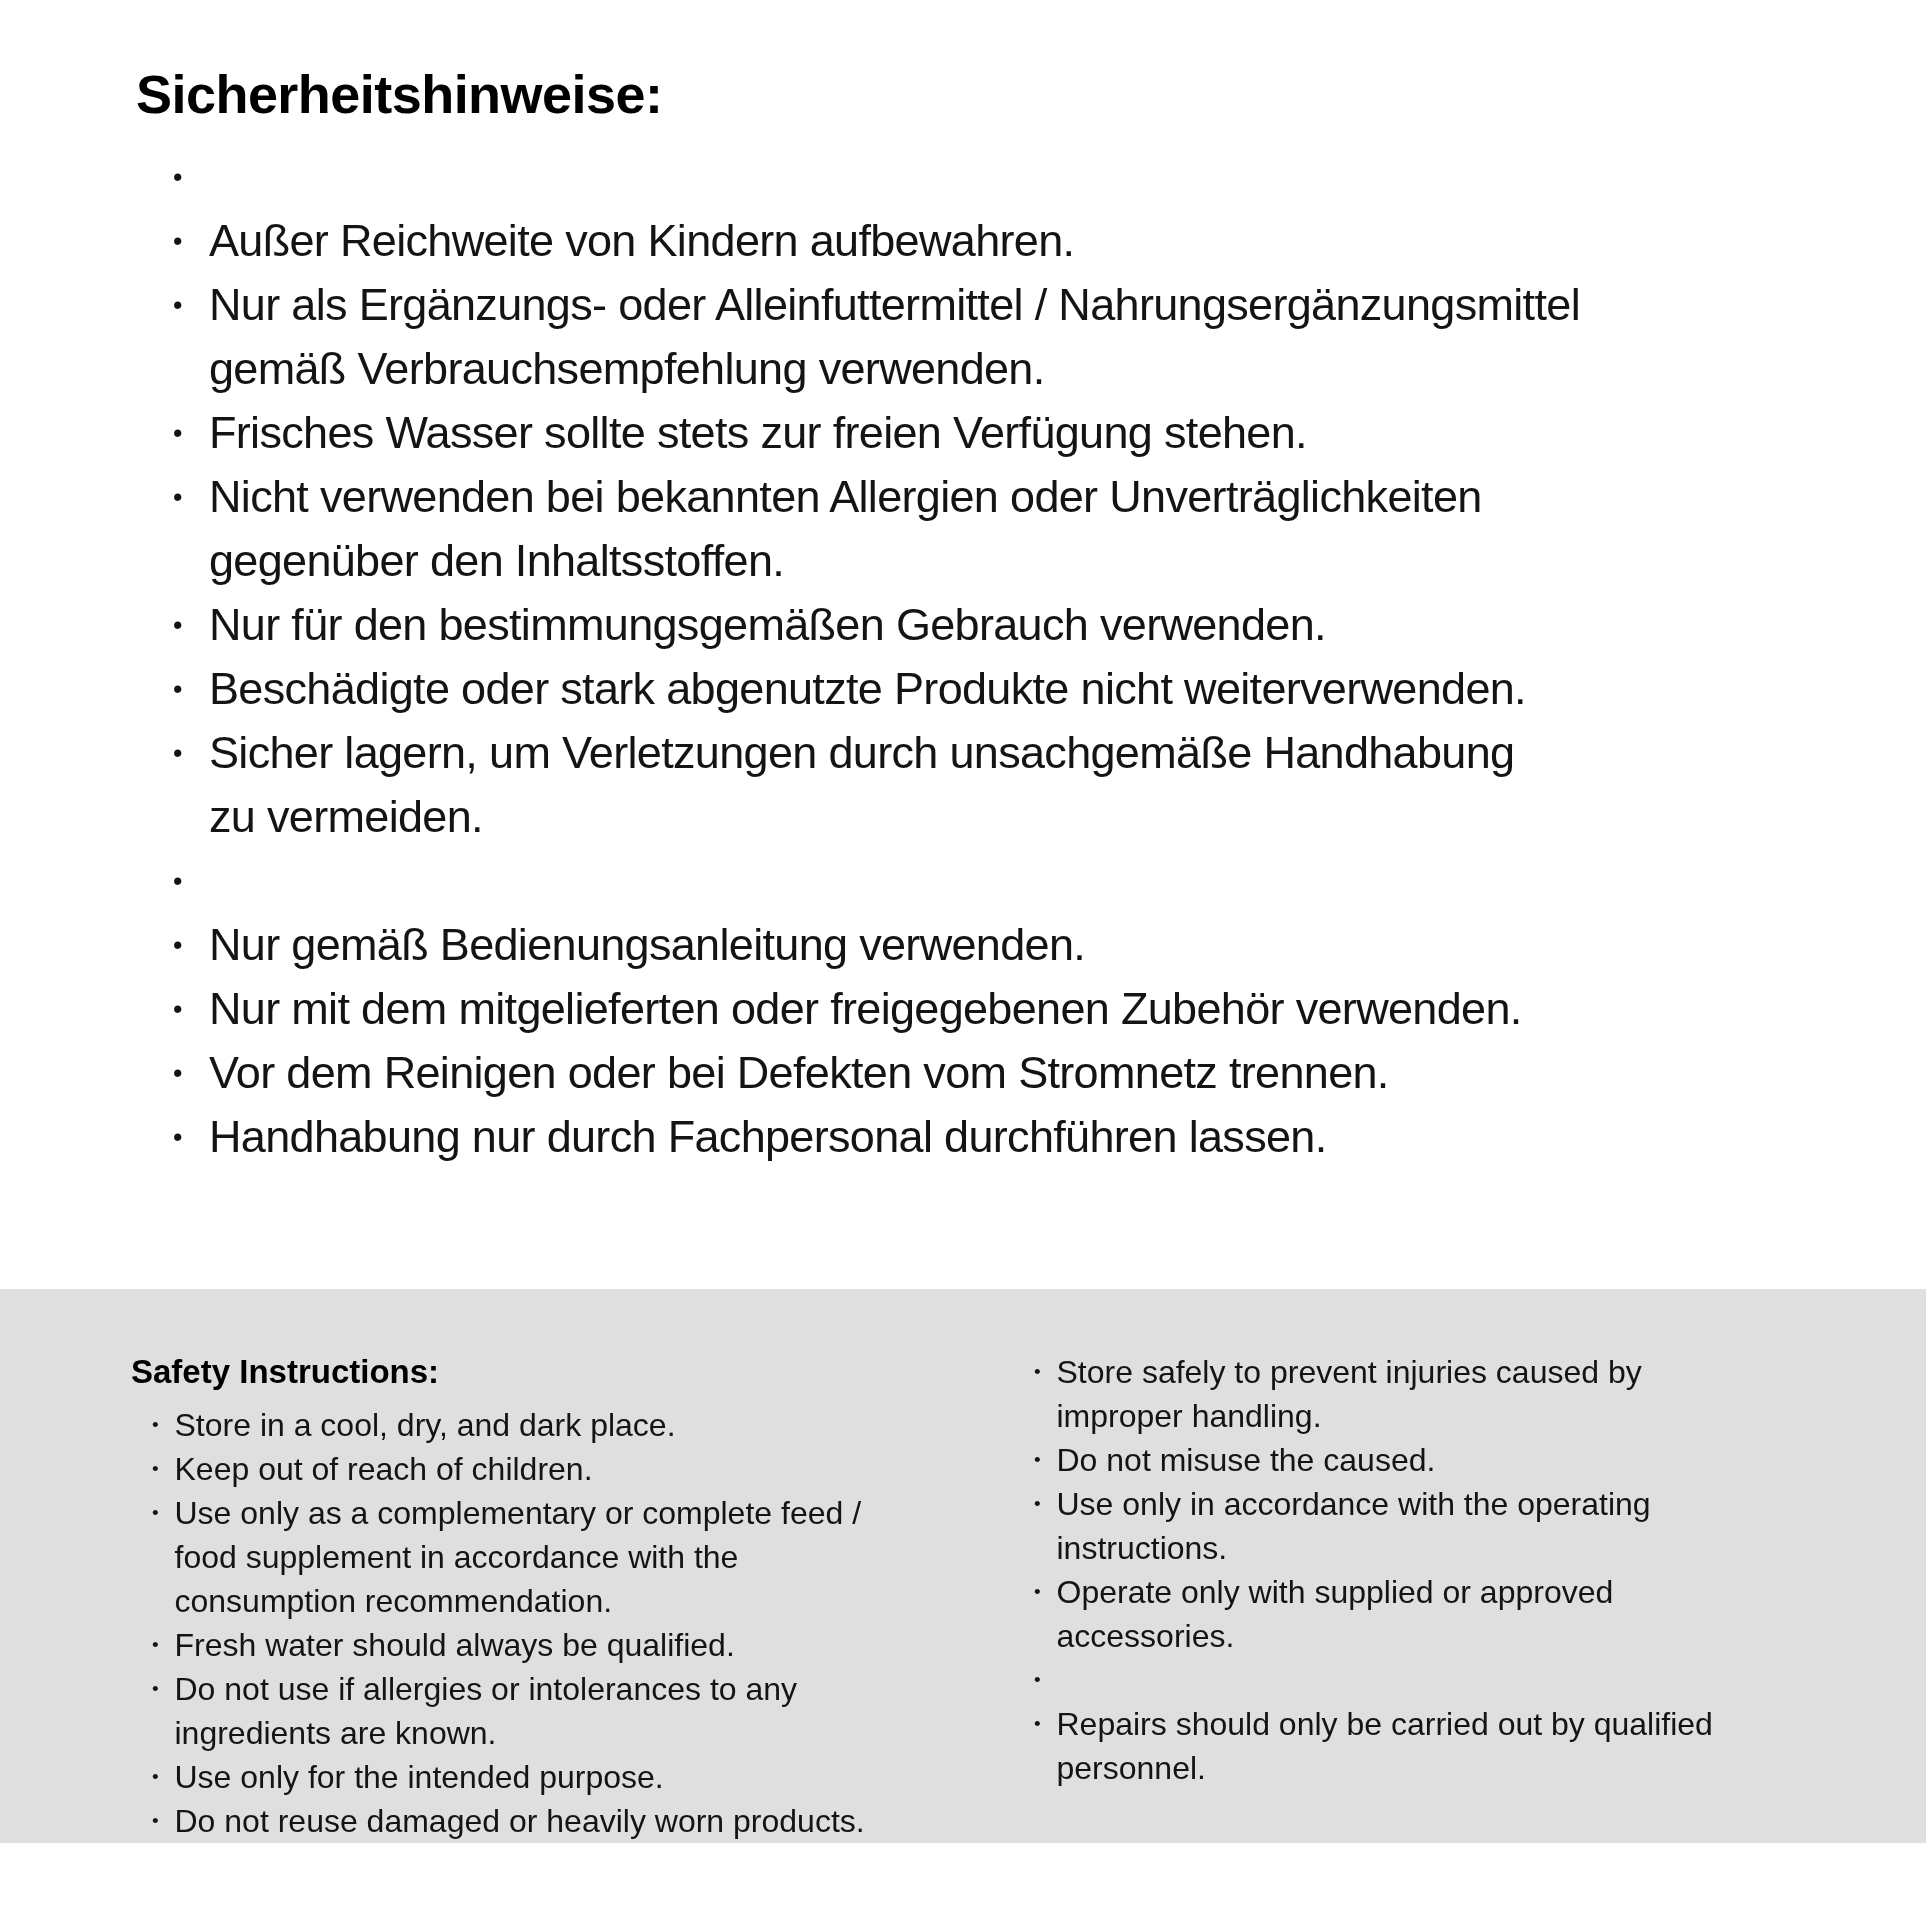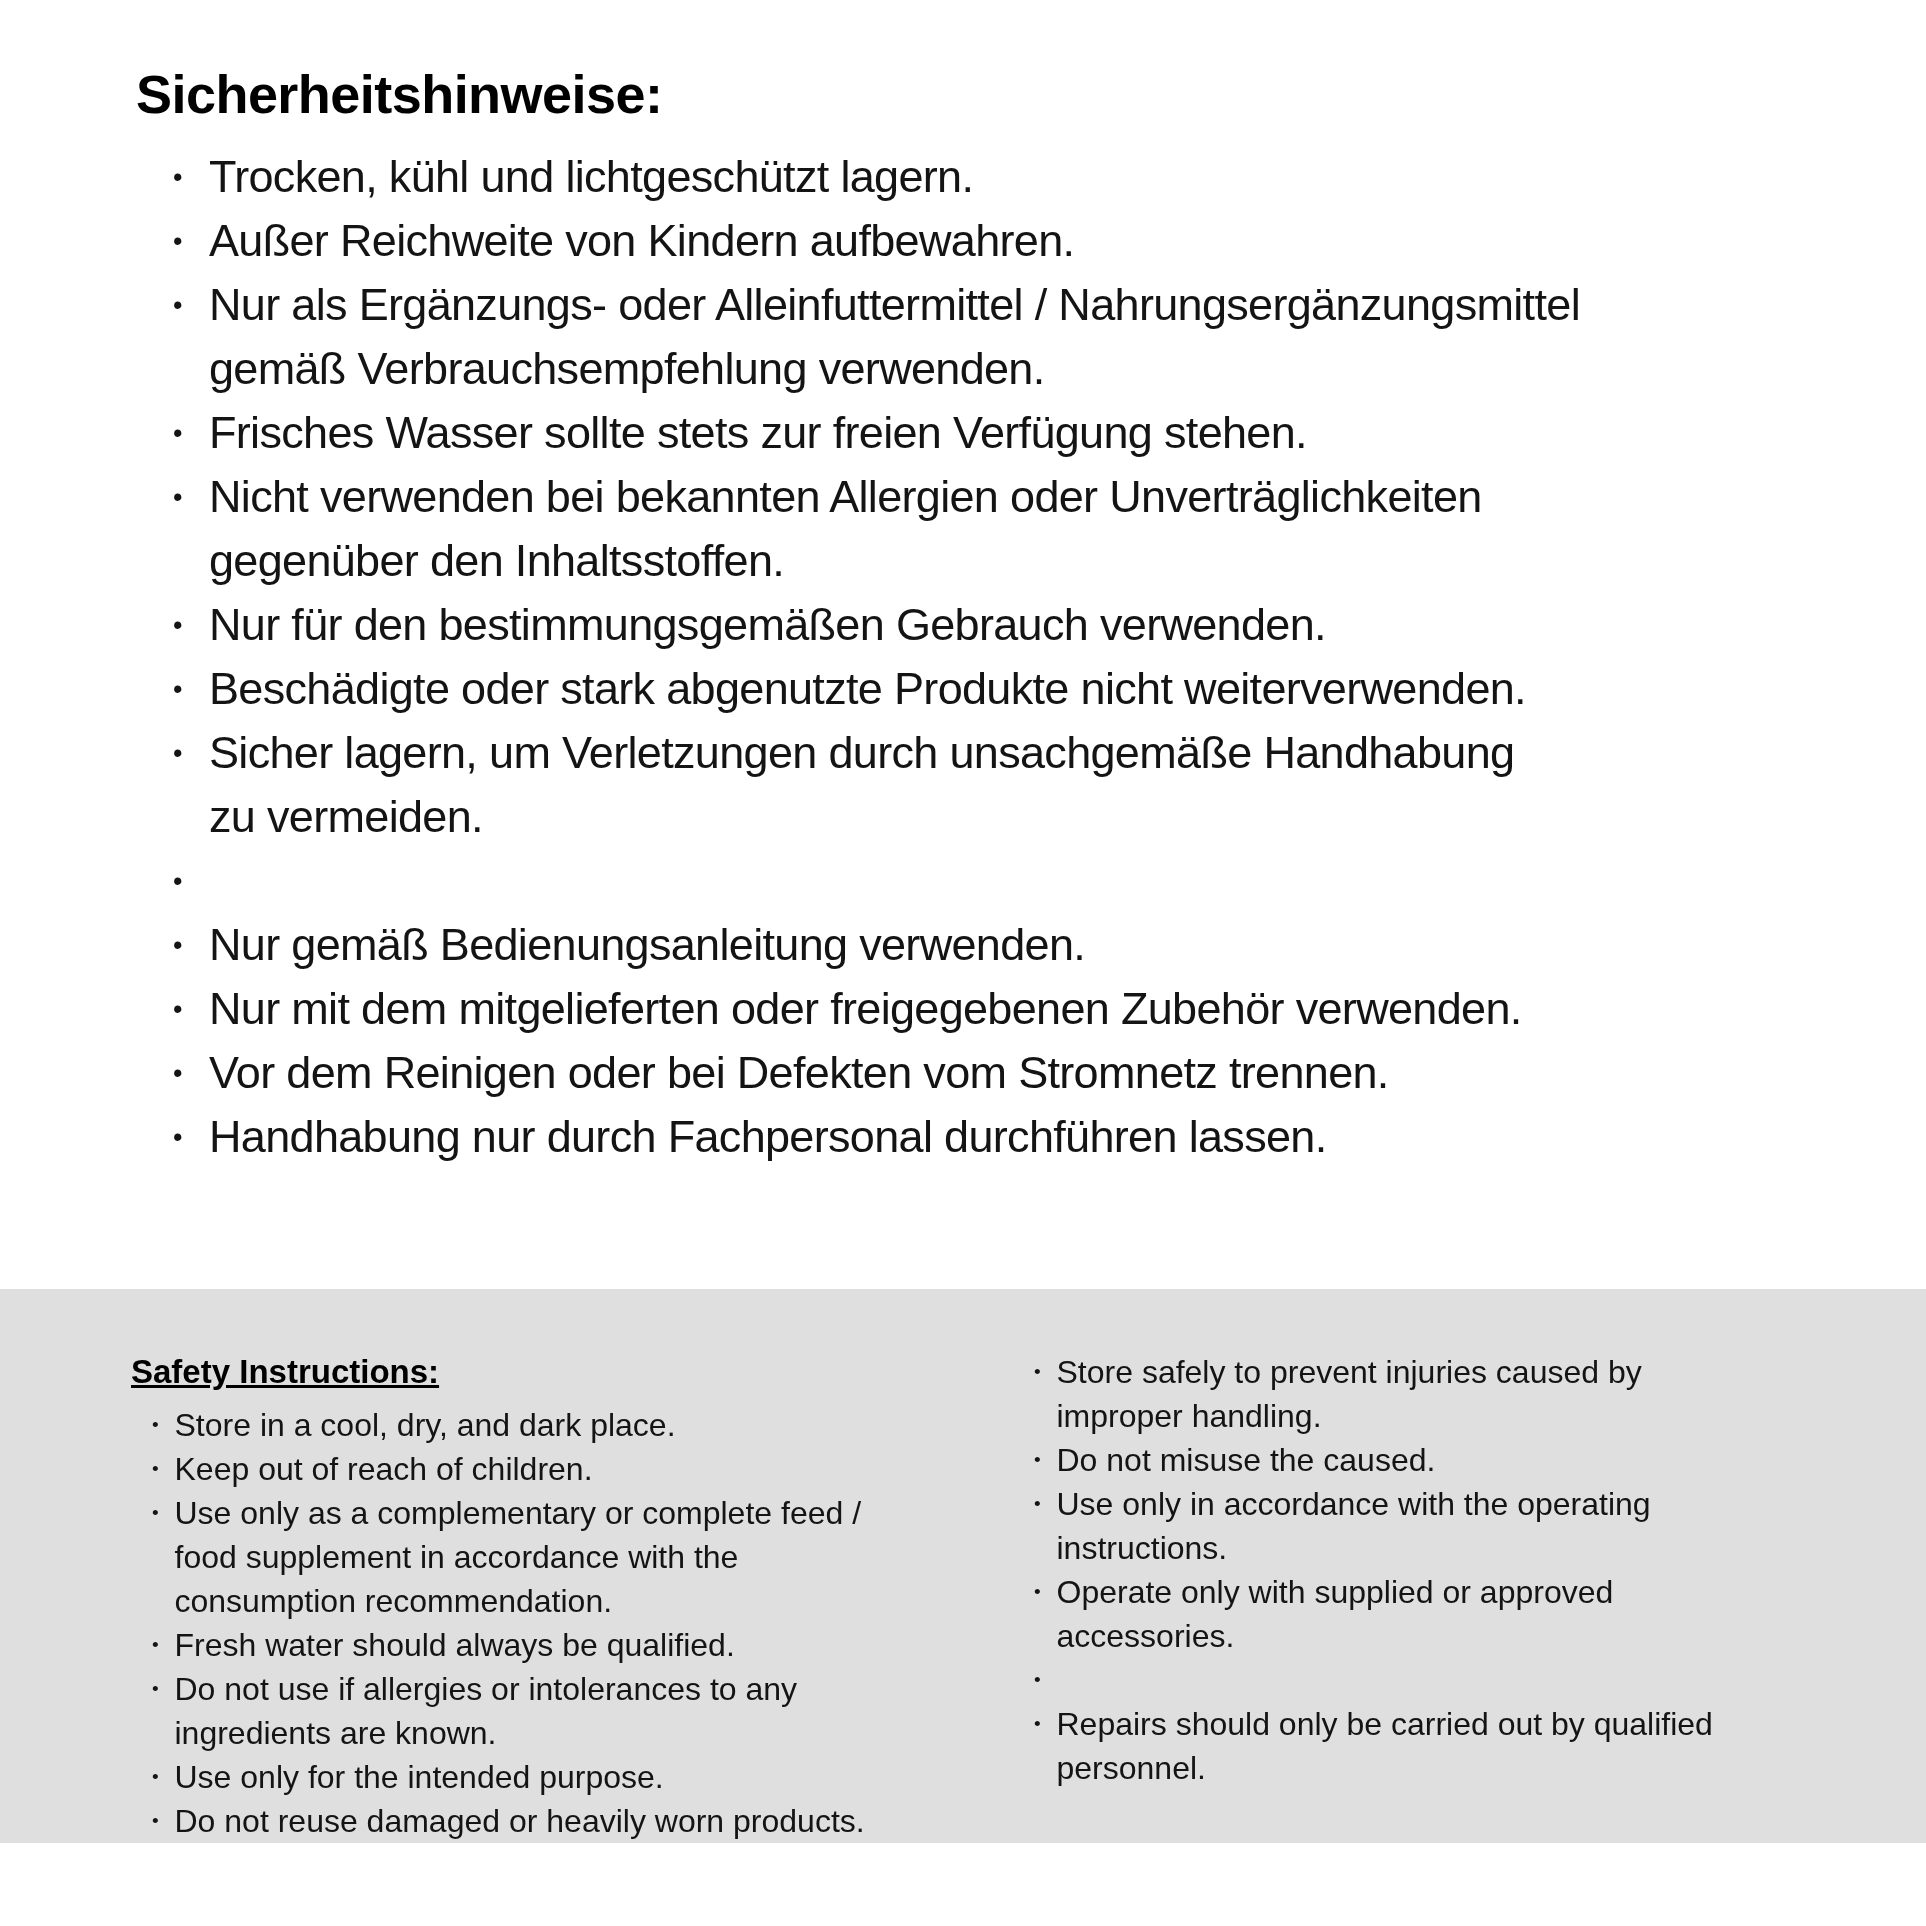--- a/index.html
+++ b/index.html
@@ -60,21 +60,20 @@
     align-items: flex-start;
   }
   .col-left { width: 903px; flex: none; }
   .col-right { flex: 1; min-width: 0; }
   .en-heading {
     font-size: 33px;
     font-weight: 700;
     line-height: 44px;
     color: var(--heading-color);
     margin: 0 0 9px 0;
-    text-decoration: underline;
   }
   .list-en { margin-left: 21px; }
   .col-right .list-en { margin-left: 0; }
   .list-en .item {
     display: flex;
     align-items: flex-start;
     font-size: 32px;
     line-height: 44px;
   }
   .list-en .mk {
@@ -87,21 +86,20 @@
 </head>
 <body>
 
 <div class="sheet">
 
   <section class="section-de">
     <h1 class="de-heading">Sicherheitshinweise:</h1>
     <ul class="list-de">
       <li class="item">
           <span class="mk">•</span>
-          <span class="tx">Trocken, kühl und lichtgeschützt lagern.</span>
         </li>
       <li class="item">
           <span class="mk">•</span>
           <span class="tx">Außer Reichweite von Kindern aufbewahren.</span>
         </li>
       <li class="item">
           <span class="mk">•</span>
           <span class="tx">Nur als Ergänzungs- oder Alleinfuttermittel / Nahrungsergänzungsmittel
 gemäß Verbrauchsempfehlung verwenden.</span>
         </li>

